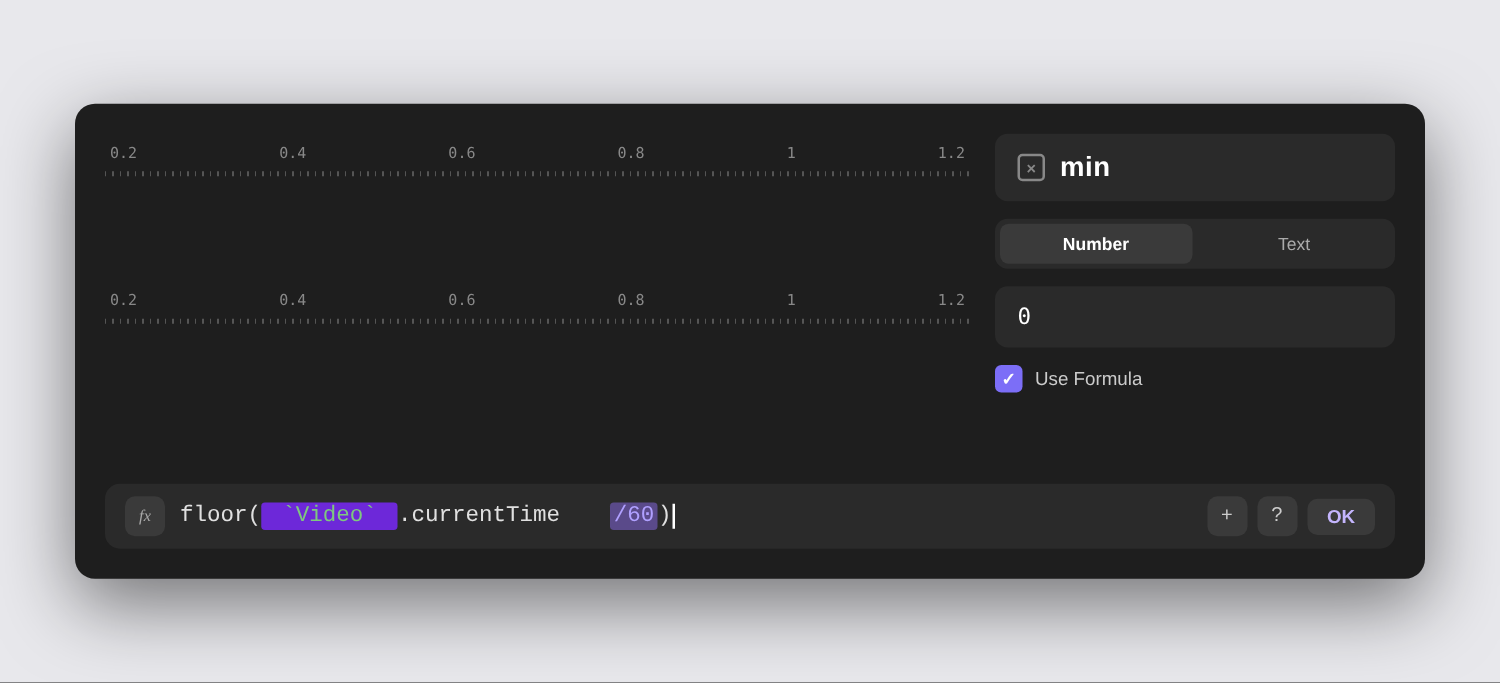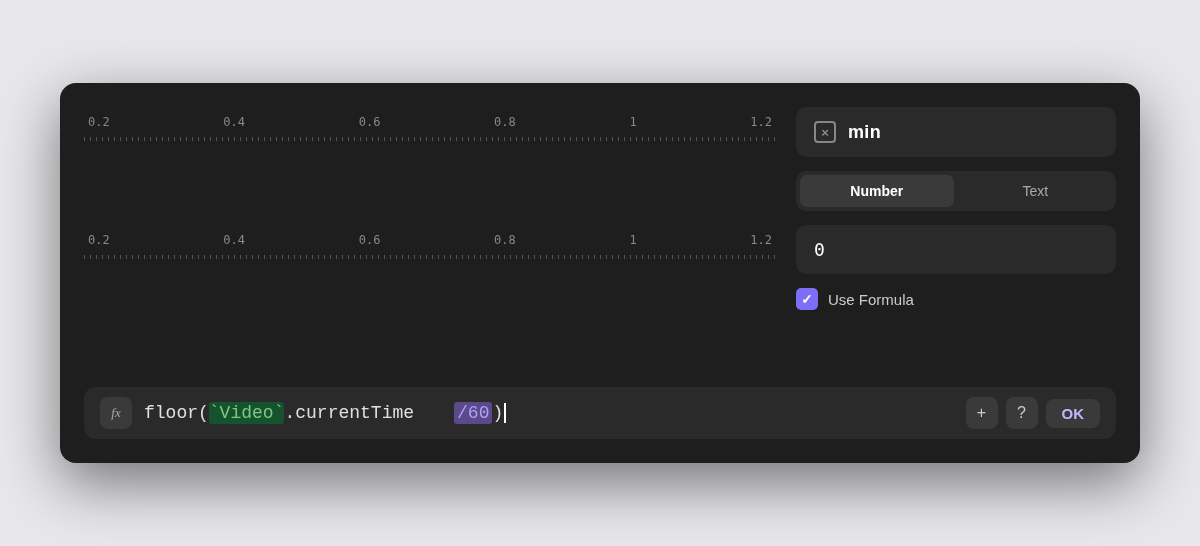--- a/index.html
+++ b/index.html
@@ -97,21 +97,21 @@
       display: flex;
       align-items: center;
       justify-content: center;
       color: #888;
       font-size: 13px;
       font-weight: bold;
       flex-shrink: 0;
     }
 
     .field-name-text {
-      font-size: 18px;
+      font-size: 22px;
       font-weight: 600;
       color: #ffffff;
       letter-spacing: 0.02em;
     }
 
     
     .tabs {
       display: flex;
       gap: 5px;
       background: #2a2a2a;
@@ -213,24 +213,24 @@
       display: flex;
       align-items: center;
       gap: 0;
     }
 
     .formula-plain {
       color: #e0e0e0;
     }
 
     .formula-backtick-str {
-      background: #14532d;
+      background: #6d28d9;
       color: #7ec87f;
       border-radius: 3px;
-      padding: 1px 0;
+      padding: 1px 17px;
     }
 
     .formula-prop {
       color: #e0e0e0;
     }
 
     .formula-highlight {
       background: #5a4a8a;
       color: #b0a0ff;
       border-radius: 3px;

